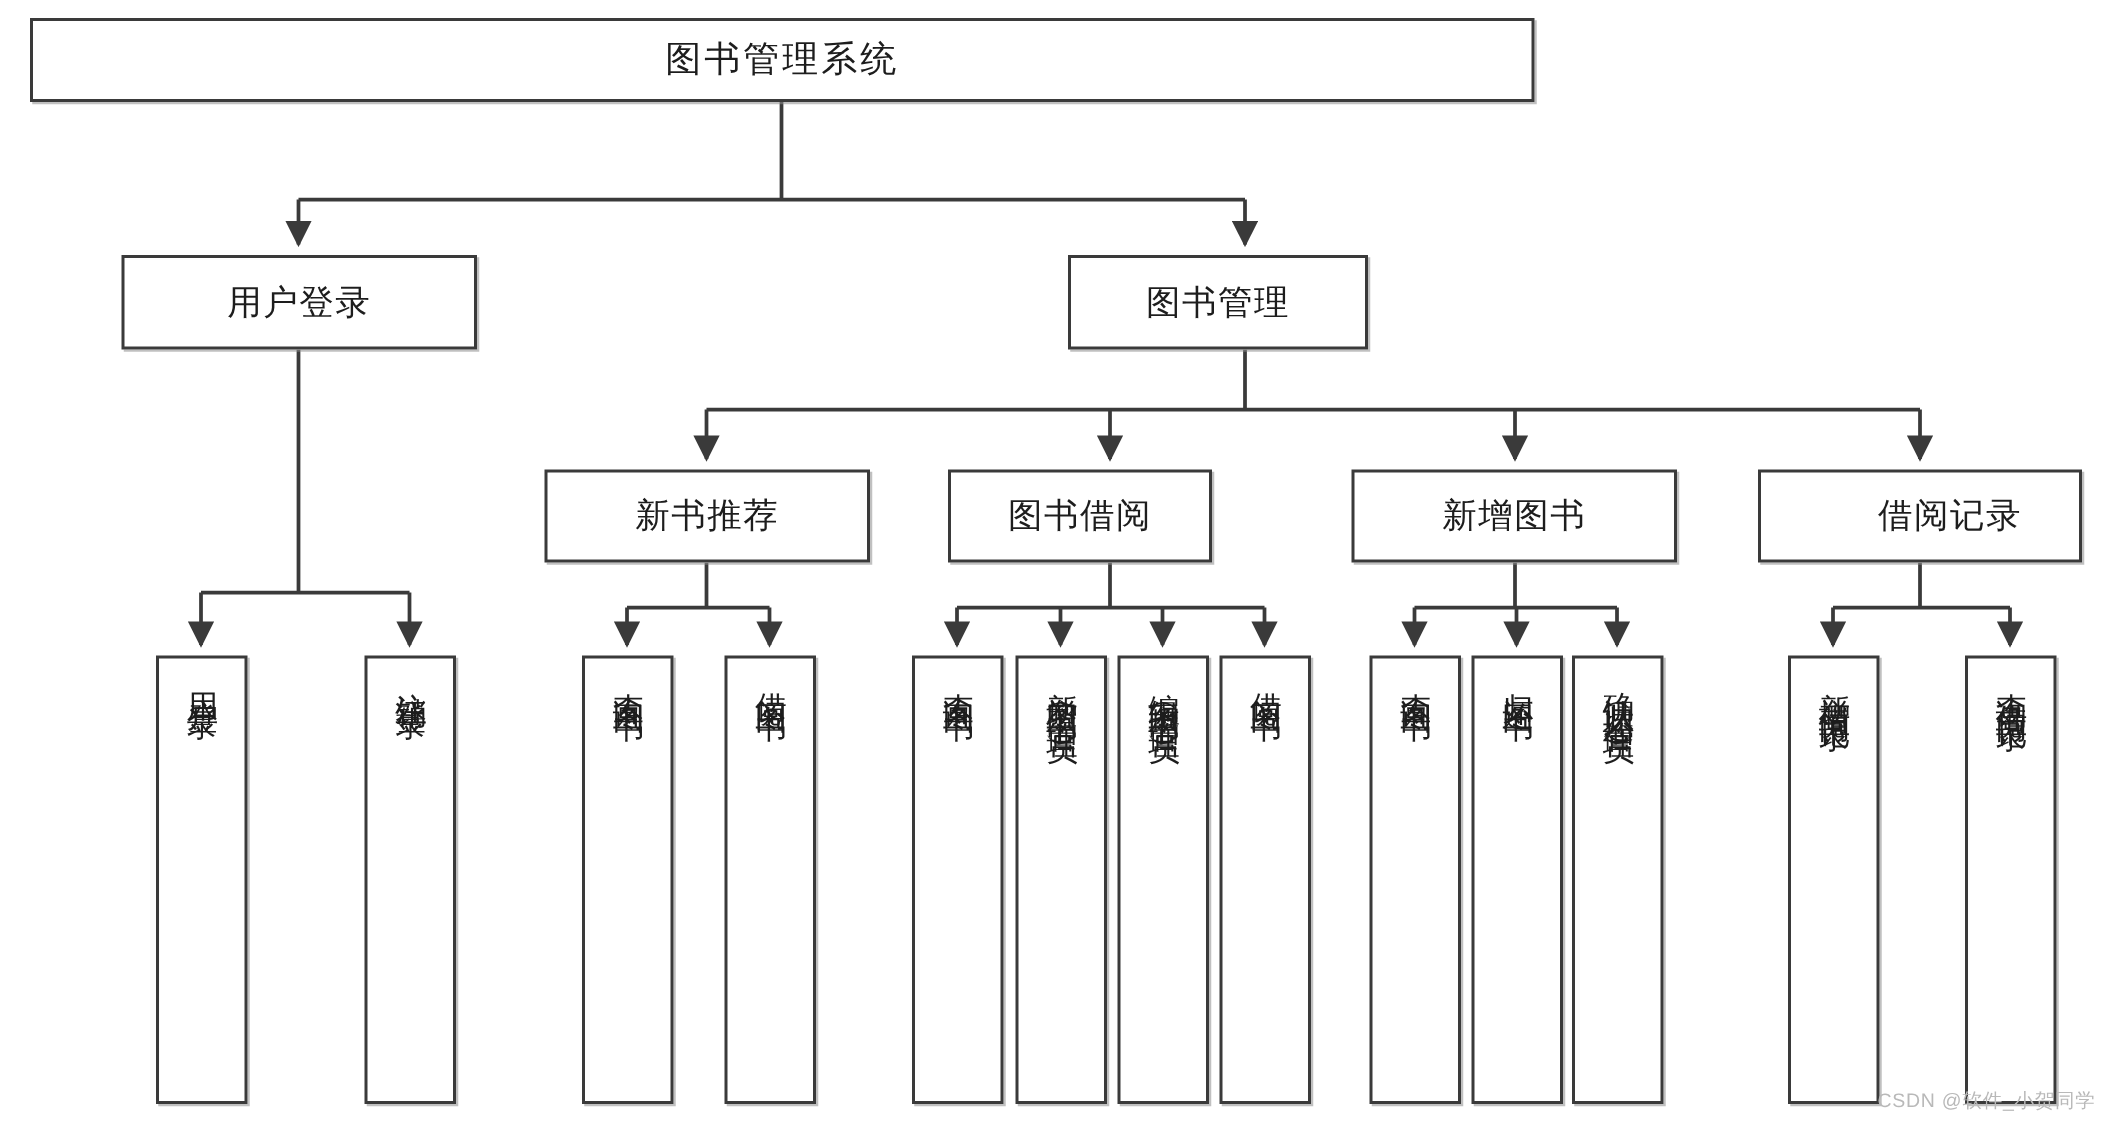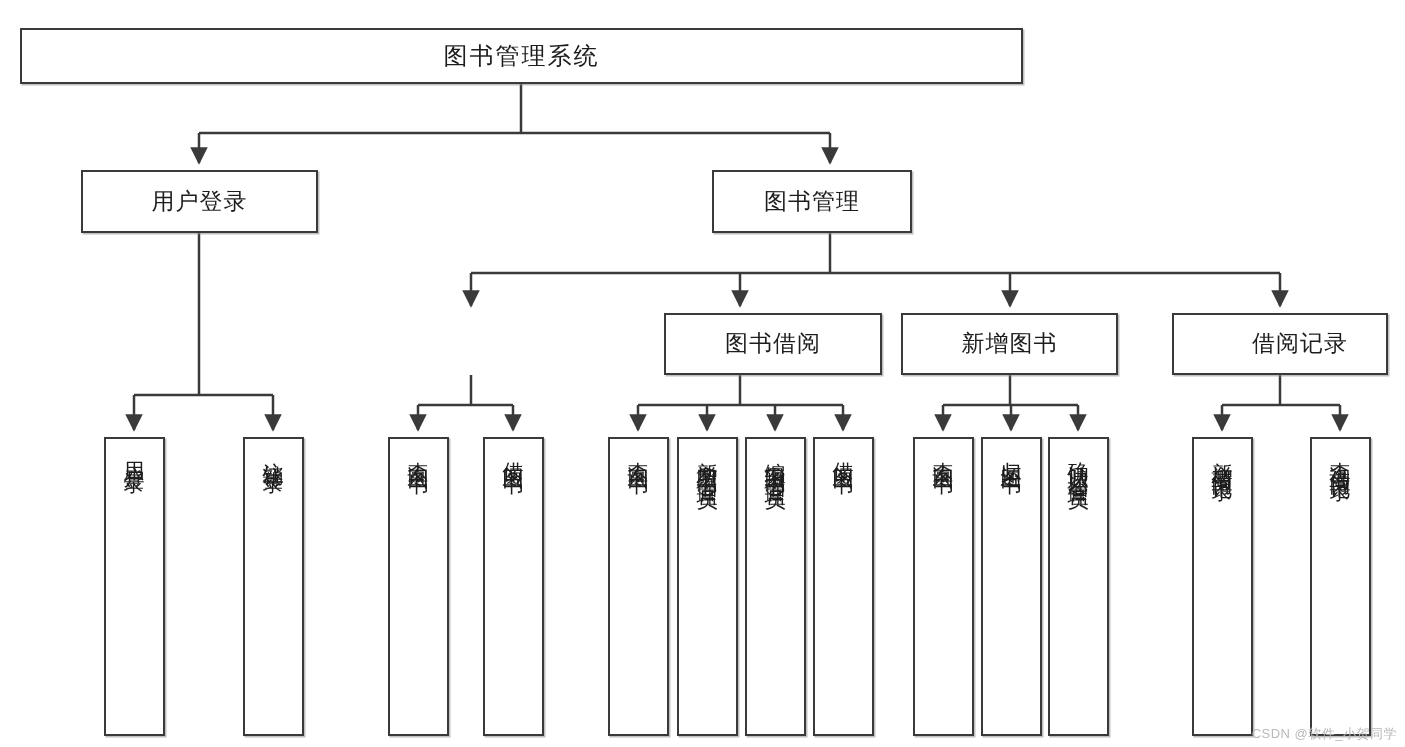--- a/index.html
+++ b/index.html
@@ -124,32 +124,35 @@
       <path d="M 1011 405 L 1011 430" marker-end="url(#arrow)"></path>
       <path d="M 1078 405 L 1078 430" marker-end="url(#arrow)"></path>
 
       <path d="M 1280 375 L 1280 405"></path>
       <path d="M 1222 405 L 1340 405"></path>
       <path d="M 1222 405 L 1222 430" marker-end="url(#arrow)"></path>
       <path d="M 1340 405 L 1340 430" marker-end="url(#arrow)"></path>
     </g>
   </svg>
 
-  <div class="node horiz root" style="left:20px; top:12px; width:1003px; height:56px;margin-top:16px;">
+  <div class="node horiz root" style="left:20px; top:12px; width:1003px; height:56px;">
     <span class="node-label">图书管理系统</span>
   </div>
 
   <div class="node horiz" style="left:81px; top:170px; width:237px; height:63px;">
     <span class="node-label">用户登录</span>
   </div>
   <div class="node horiz" style="left:712px; top:170px; width:200px; height:63px;">
     <span class="node-label">图书管理</span>
   </div>
 
-  <div class="node horiz" style="left:664px; top:313px; width:218px; height:62px;">
+  <div class="node horiz" style="left:363px; top:313px; width:217px; height:62px;">
+    <span class="node-label">新书推荐</span>
+  </div>
+  <div class="node horiz" style="left:632px; top:313px; width:176px; height:62px;">
     <span class="node-label">图书借阅</span>
   </div>
   <div class="node horiz" style="left:901px; top:313px; width:217px; height:62px;">
     <span class="node-label">新增图书</span>
   </div>
   <div class="node horiz" style="left:1172px; top:313px; width:216px; height:62px;padding-left:40px;">
     <span class="node-label">借阅记录</span>
   </div>
 
   <div class="node vert" style="left:104px; top:437px; width:61px; height:299px;">

